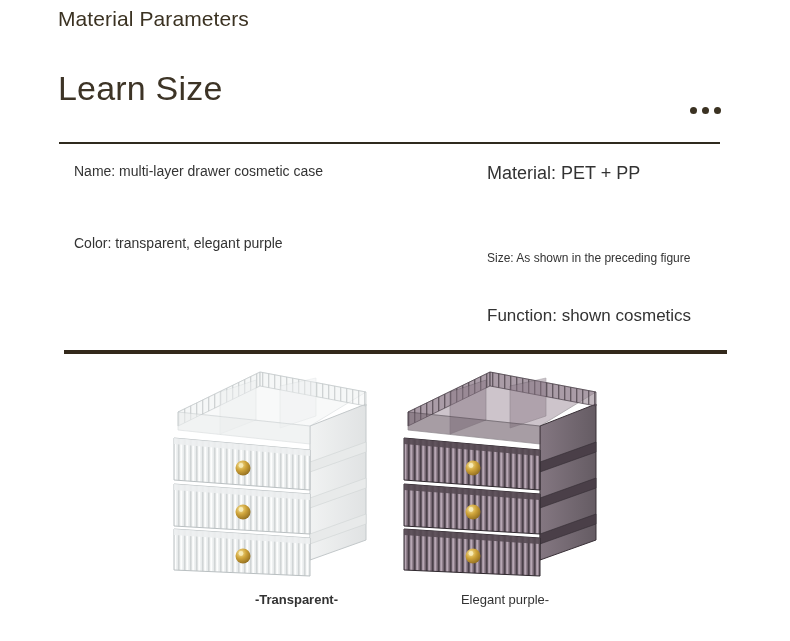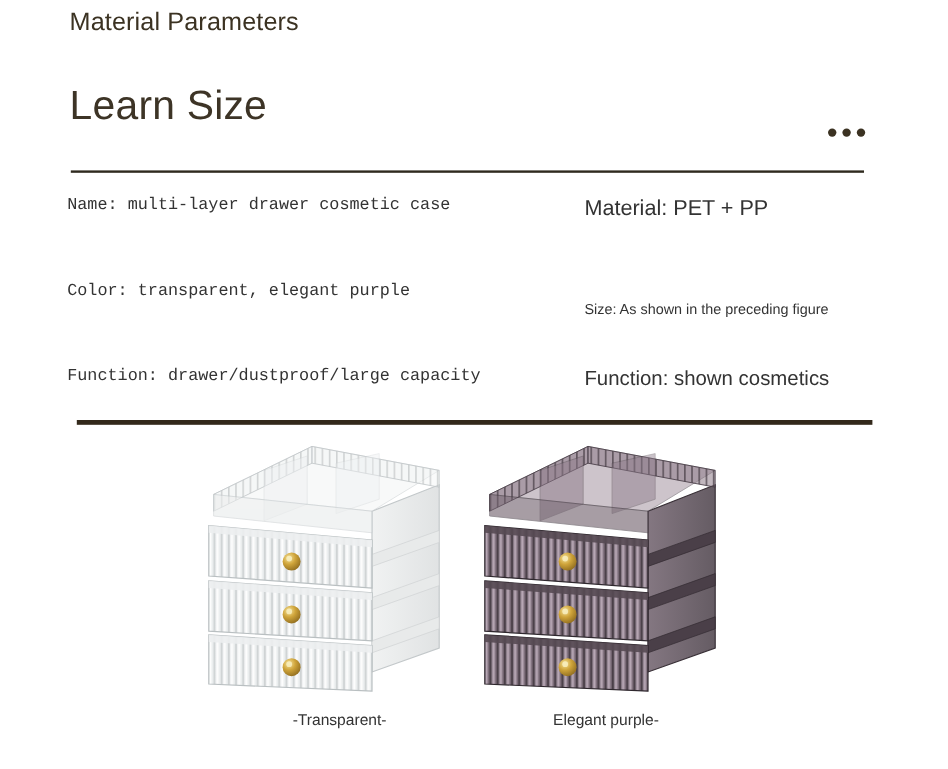--- a/index.html
+++ b/index.html
@@ -82,21 +82,21 @@
     position: absolute;
     left: 0;
     top: 150px;
     width: 790px;
     height: 195px;
   }
   .param {
     position: absolute;
     white-space: nowrap;
   }
-  .col-left  { left: 56px; font-family: Liberation Mono, monospace; }
+  .col-left  { left: 74px; }
   .col-right { left: 487px; }
 
   .row1 { top: 12px; }
   .row2 { top: 84px; text-align: center; }
   .row3 { top: 155px; }
 
   .sz-md { font-size: 14px; line-height: 18px; color: #333333; }
   .sz-lg { font-size: 18px; line-height: 22px; color: #333333; }
   .sz-lg2{ font-size: 17px; line-height: 21px; color: #333333; }
   .sz-sm { font-size: 12px; line-height: 16px; color: #333333; margin-top: 16px; }
@@ -129,21 +129,22 @@
     top: 228px;
     width: 230px;
     text-align: center;
     font-size: 13px;
     line-height: 15px;
     color: #333333;
   }
   .caption-transparent {
     width: 110px;
     left: 68px;
-    text-align: center;
+    text-align: right;
+    font-weight: bold;
   }
 </style>
 </head>
 <body>
 
 <div class="header">
 
   <div class="section-title">Material Parameters</div>
 
   <div class="learn-more">Learn Size</div>
@@ -156,21 +157,20 @@
 </div>
 
 <div class="divider-top"></div>
 
 <div class="params">
 
   <div class="param col-left row1 sz-md">Name: multi-layer drawer cosmetic case</div>
 
   <div class="param col-left row2 sz-md">Color: transparent, elegant purple</div>
 
-  <div class="param col-left row3 sz-md">Function: drawer/dustproof/large capacity</div>
 
   <div class="param col-right row1 sz-lg">Material: PET + PP</div>
 
   <div class="param col-right row2 sz-sm">Size: As shown in the preceding figure</div>
 
   <div class="param col-right row3 sz-lg2">Function: shown cosmetics</div>
 </div>
 
 <div class="divider-bottom"></div>
 

